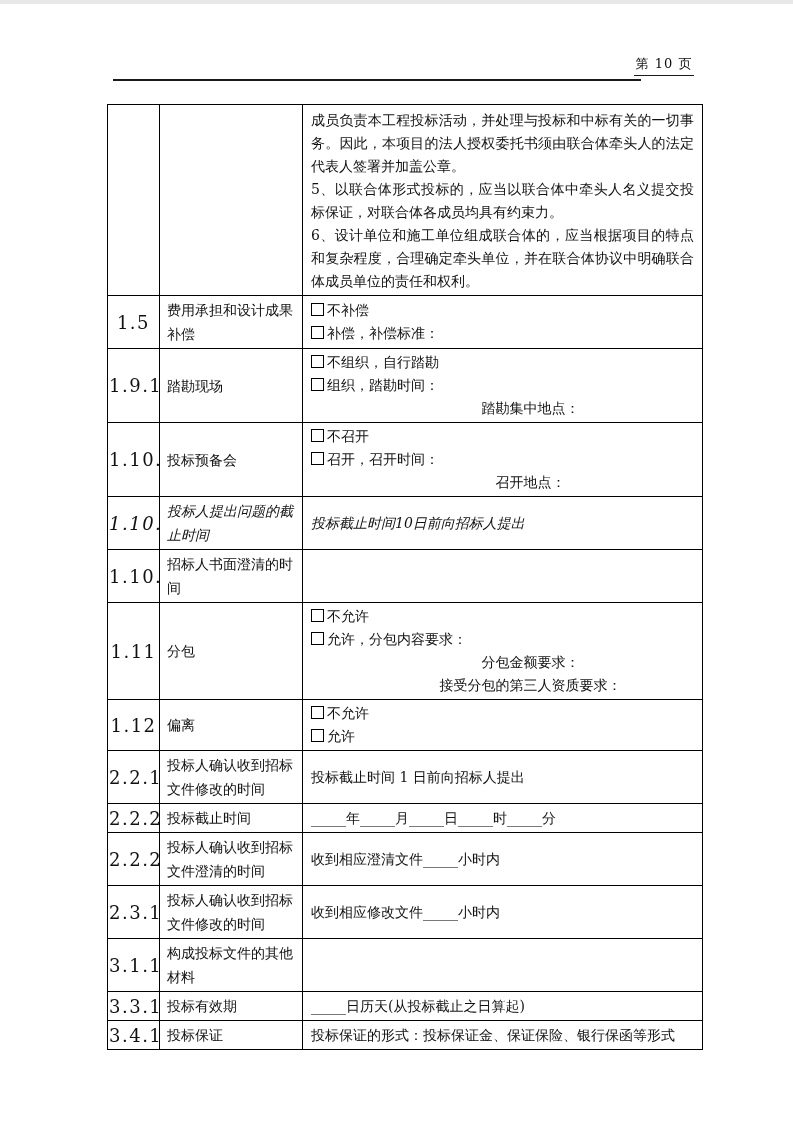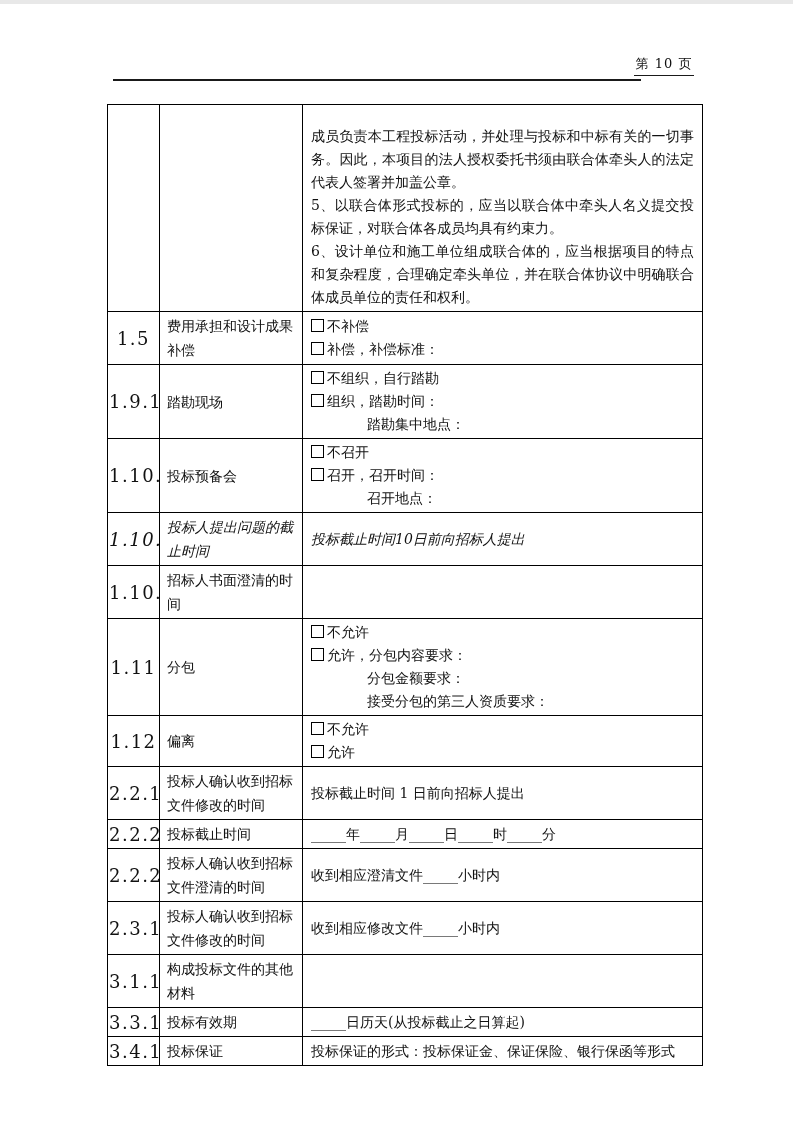--- a/index.html
+++ b/index.html
@@ -30,23 +30,23 @@
     text-align:center;vertical-align:middle;
     letter-spacing:1.5px;font-size:18px;
   }
   td.c-label{
     text-align:left;vertical-align:middle;
     padding:2px 7px;line-height:24px;
   }
   td.c-content{
     padding:2px 8px;line-height:23px;vertical-align:middle;
   }
-  td.c-content.vtop{vertical-align:top;padding-top:20px;}
+  td.c-content.vtop{vertical-align:top;padding-top:4px;}
   .line{white-space:normal;}
-  .line.indent{padding-left:56px;}
+  .line.indent{padding-left:56px;text-align:center;}
   .line.para{text-align:justify;}
   .cb{
     display:inline-block;width:11px;height:11px;
     border:1px solid #000;margin-right:3px;vertical-align:-1px;
     background:#fff;
   }
 </style>
 </head>
 <body>
 

